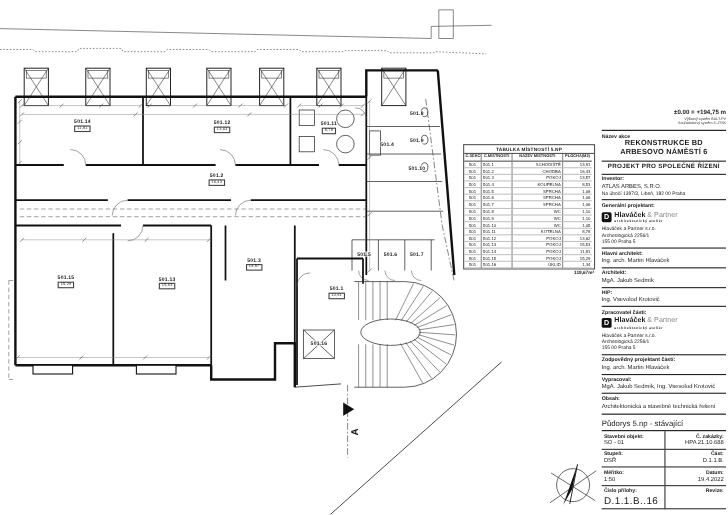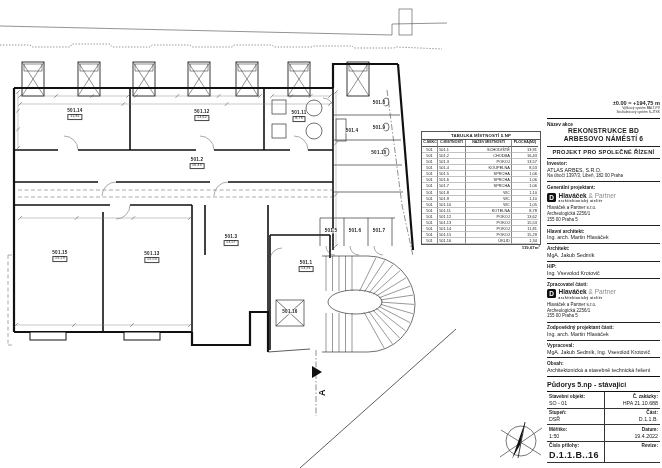--- a/index.html
+++ b/index.html
@@ -31,27 +31,27 @@
   .elev{font-size:5.6px;font-weight:bold;text-align:right}
   .sys{font-size:3.3px;text-align:right;color:#333;line-height:1.3}
   .title1{font-size:6.7px;font-weight:bold;text-align:center;line-height:1.18;letter-spacing:.2px}
   .stage{font-size:5.7px;font-weight:bold;text-align:center;letter-spacing:.3px}
   .logo{display:flex;align-items:flex-start;gap:2.5px;margin:2.5px 0 1.5px}
   .logo .mark{width:9px;height:9px;background:#111;color:#fff;font-size:6.5px;font-weight:bold;display:flex;align-items:center;justify-content:center;border-radius:1.5px;flex:0 0 auto}
   .logo .brand{font-size:6.5px;font-weight:bold;line-height:1.05;white-space:nowrap}
   .logo .brand .amp{color:#8a8a8a;font-weight:normal}
   .logo .sub{font-size:3px;font-weight:bold;letter-spacing:.55px;white-space:nowrap}
   .addr{font-size:4.5px;line-height:1.3}
-  .dtitle{font-size:7.1px;font-weight:bold;margin:3.5px 0 2.5px}
+  .dtitle{font-size:7.1px;font-weight:normal;margin:3.5px 0 2.5px}
   .tb .grid{border-top:1.2px solid #111;display:grid;grid-template-columns:1fr 1fr}
   .tb .cell{padding:1.4px 2px 2px;border-bottom:.7px solid #333;min-height:11px}
   .tb .cr{border-left:.7px solid #333;text-align:right}
   .glab{font-weight:bold;font-size:4.7px}
   .gval{font-size:5.3px;margin-top:1.2px}
-  .attach{font-size:9px;letter-spacing:.4px;margin-top:2px;font-weight:bold}
+  .attach{font-size:9px;letter-spacing:.4px;margin-top:2px;font-weight:normal}
 
   .north{position:absolute;left:497px;top:416px}
 </style>
 </head>
 <body>
 
 <div class="sheet">
 
   <div class="plan">
     <svg id="plan-svg" width="545" height="468" viewBox="0 0 545 468">

